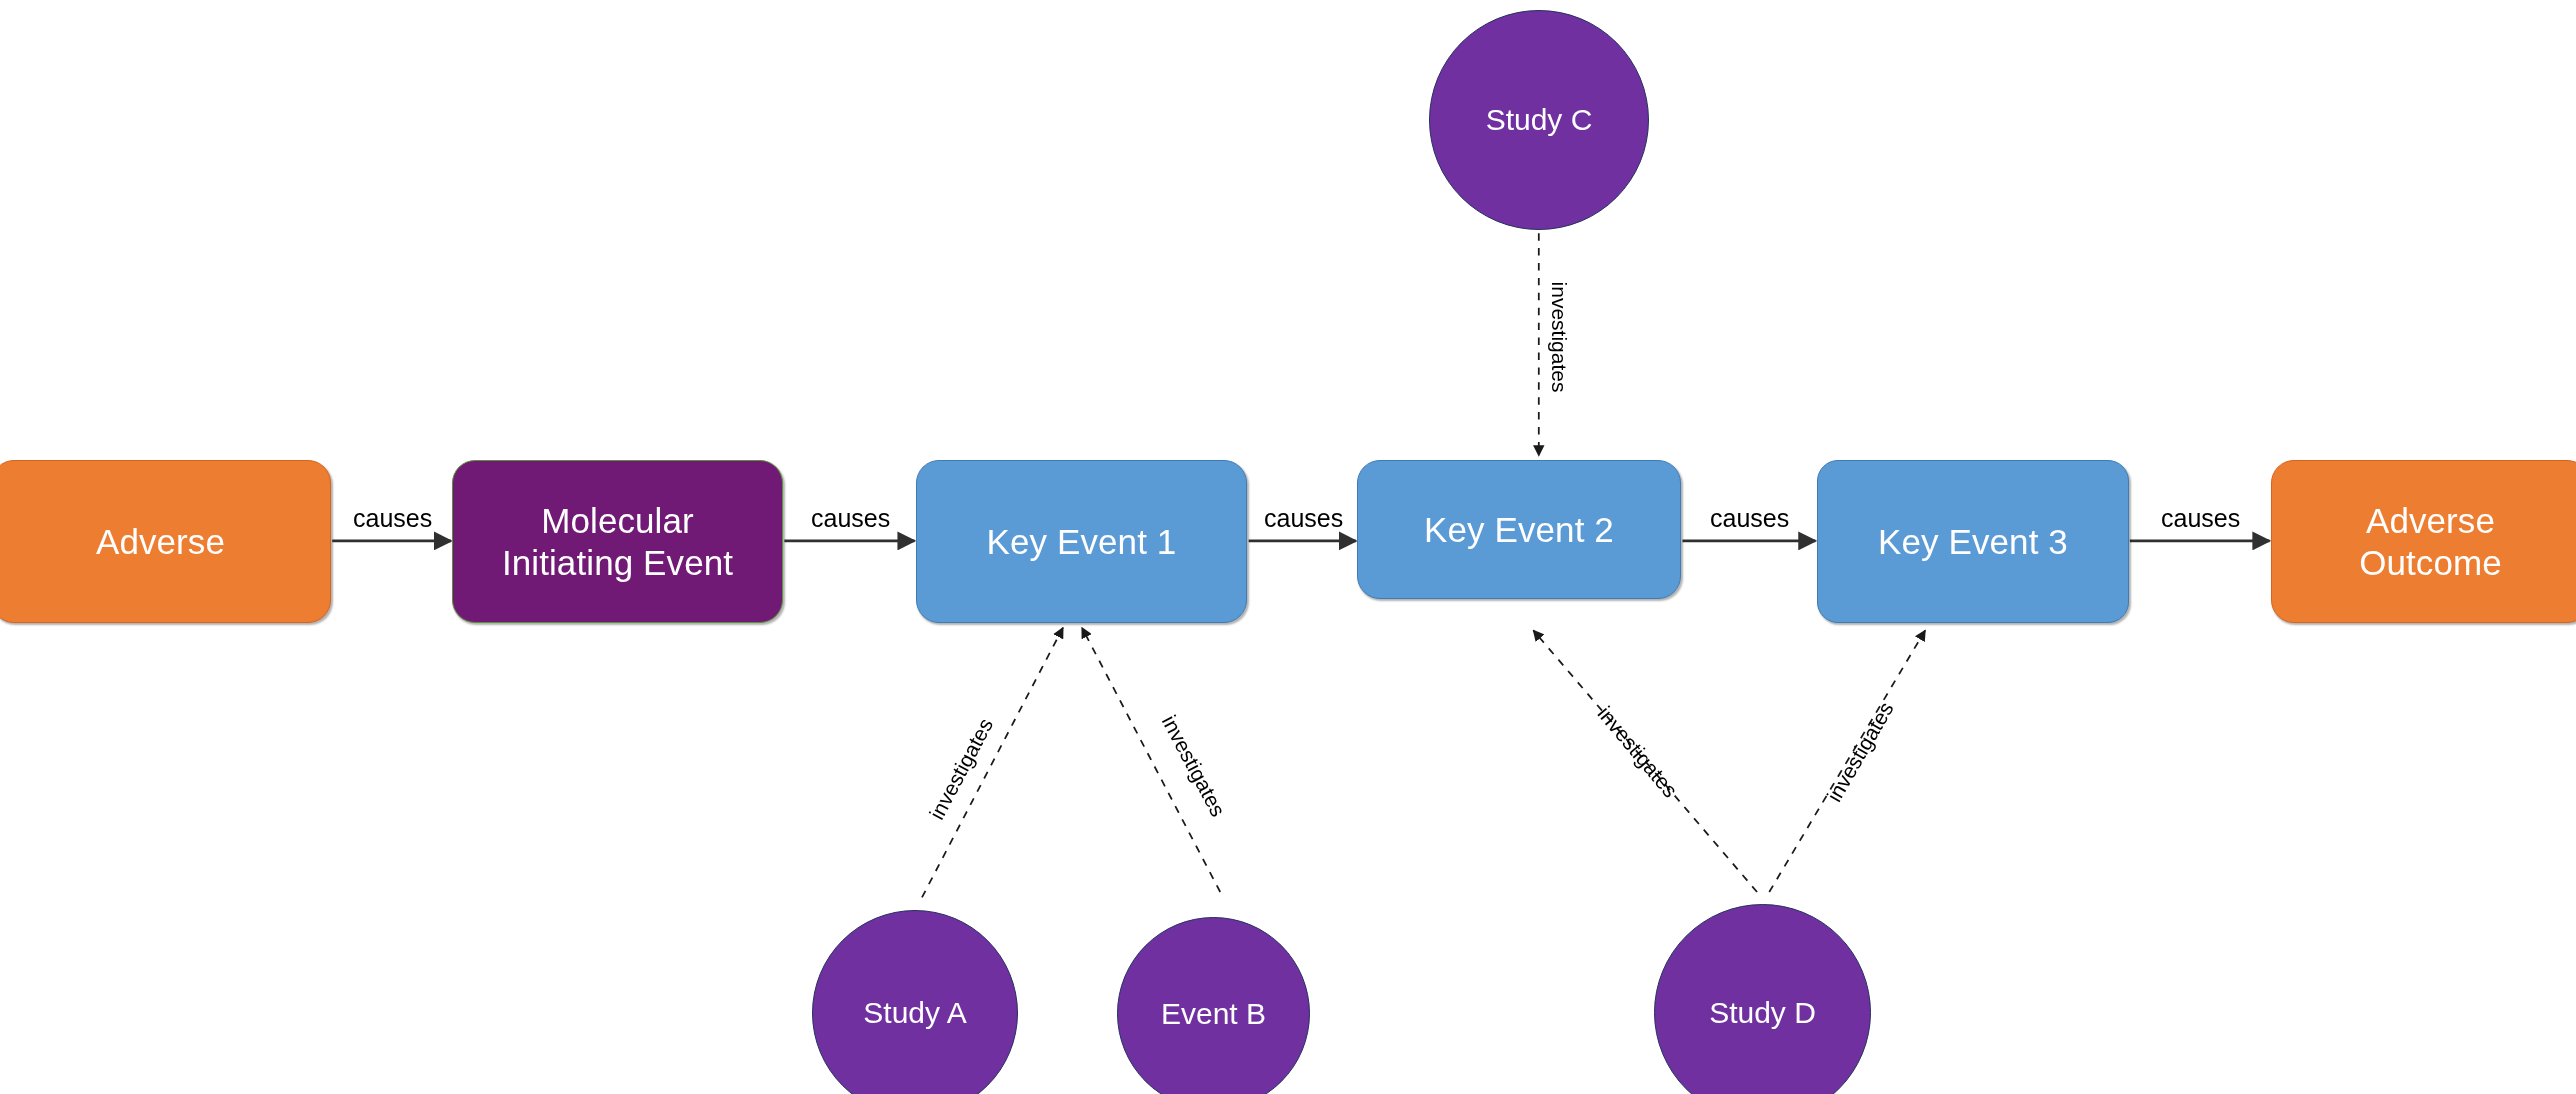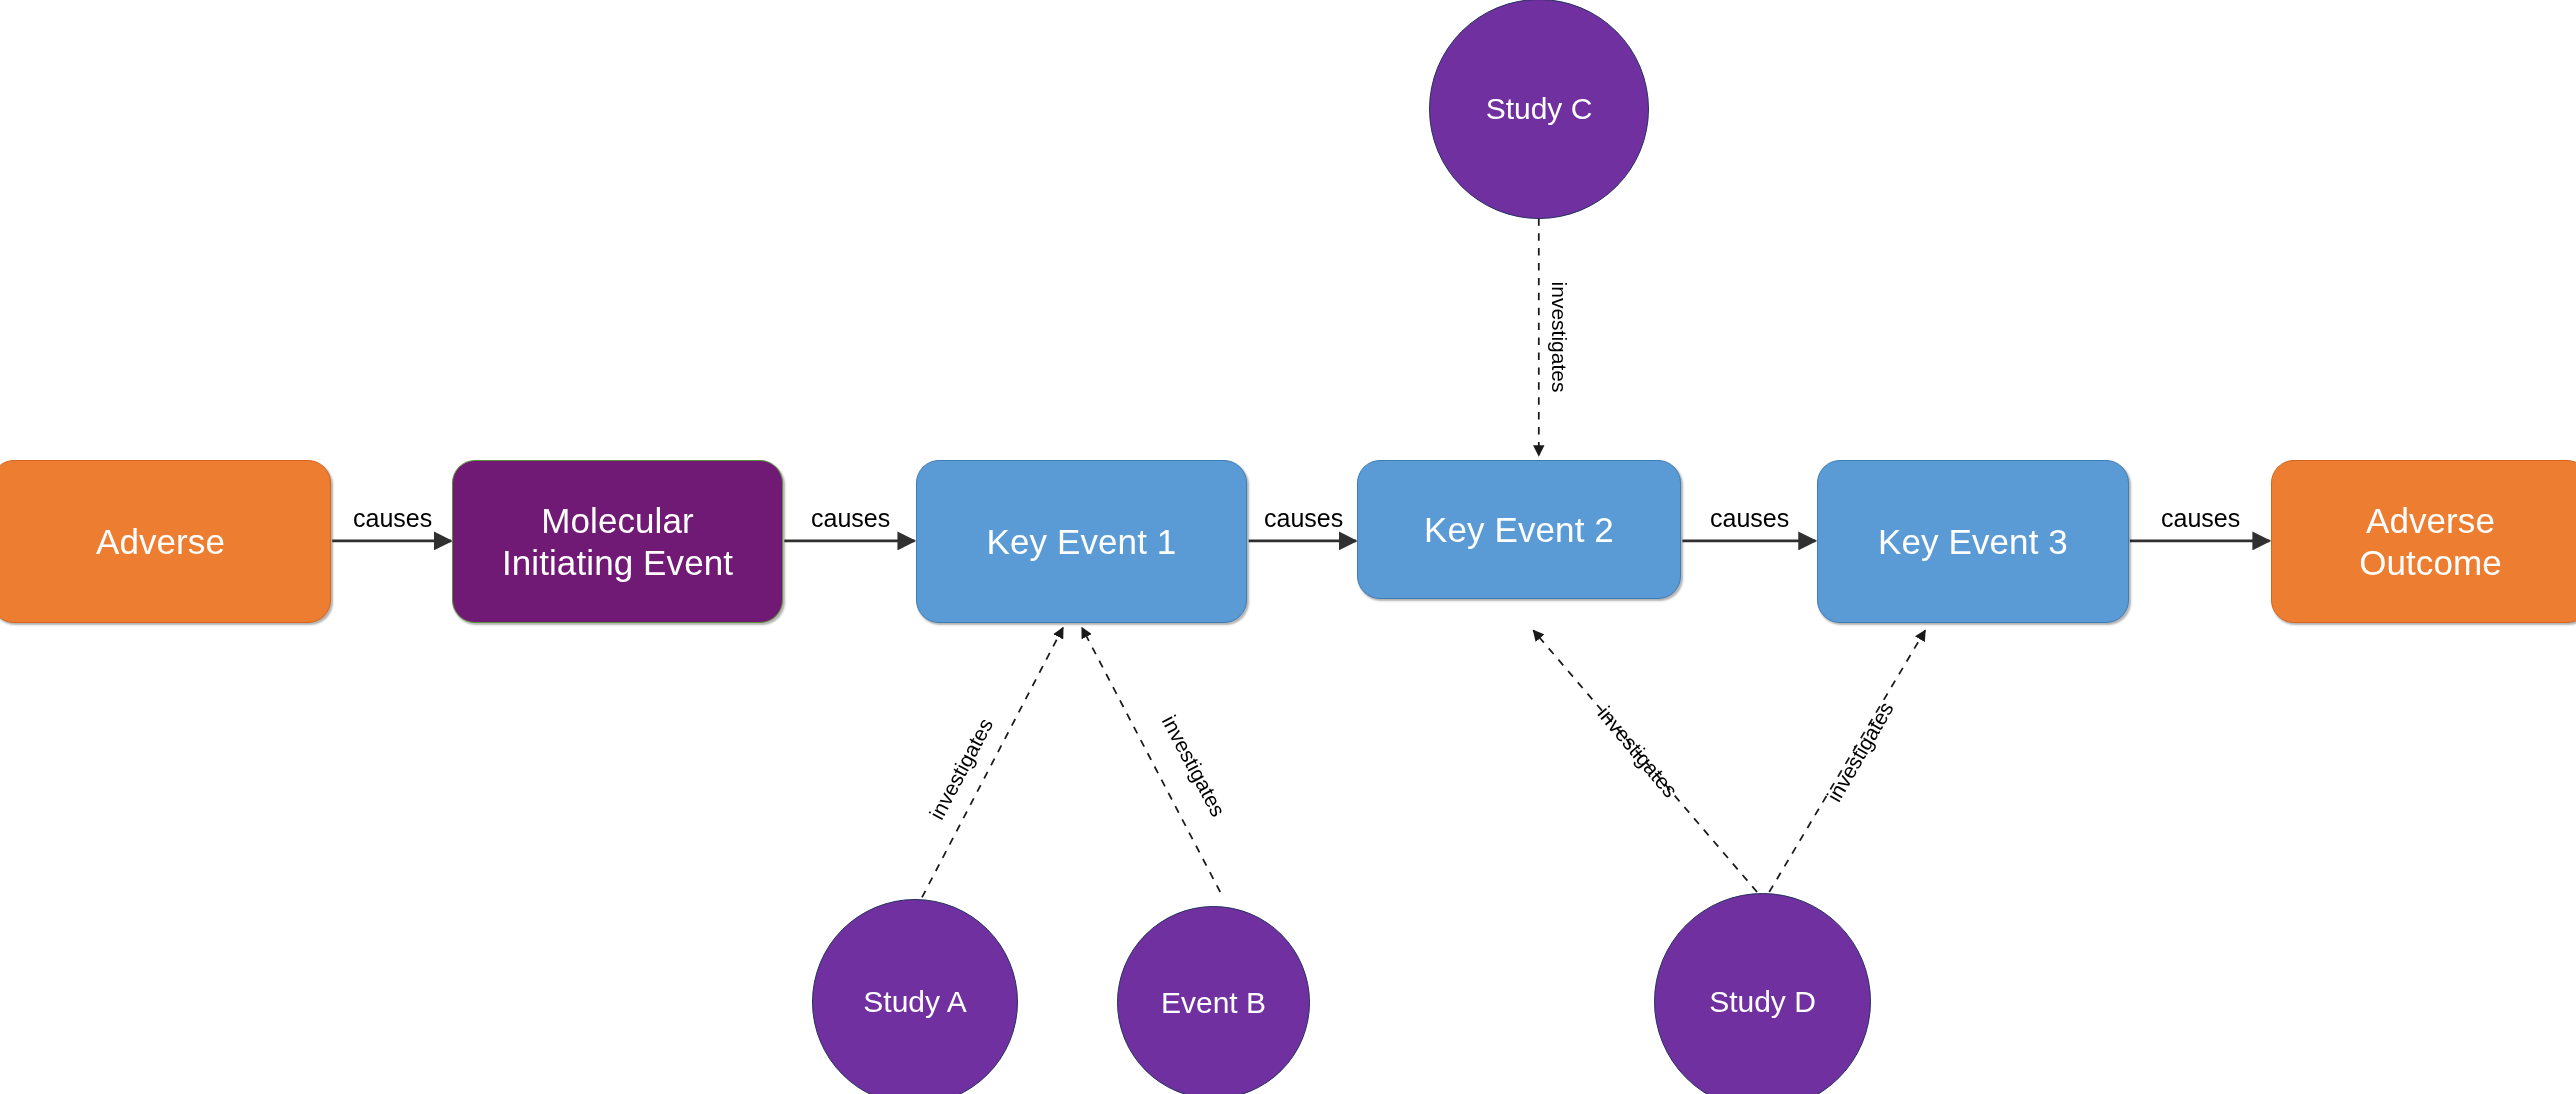--- a/index.html
+++ b/index.html
@@ -51,20 +51,21 @@
     box-sizing: border-box;
     border-radius: 50%;
     background: #7030A0;
     border: 1.4px solid #24325F;
     display: flex;
     align-items: center;
     justify-content: center;
     color: #ffffff;
     font-size: 30px;
     text-align: center;
+    margin-top: 11px;
   }
 
   .edge-label {
     position: absolute;
     color: #000000;
     font-size: 23px;
     white-space: nowrap;
     transform-origin: center center;
   }
   .edge-label.causes { font-size: 25px; }
@@ -107,21 +108,21 @@
       <div class="node-box node-mie" style="left: 452px; top: 460px; width: 331px; height: 163px;">
         <span style="white-space: pre-line;">Molecular
 Initiating Event</span>
       </div>
       <div class="node-box node-key-event" style="left: 916px; top: 460px; width: 331px; height: 163px;">
         <span style="white-space: pre-line;">Key Event 1</span>
       </div>
       <div class="node-box node-key-event" style="left: 1357px; top: 460px; width: 324px; height: 139px;">
         <span style="white-space: pre-line;">Key Event 2</span>
       </div>
-      <div class="node-box node-key-event" style="left: 1817px; top: 460px; width: 312px; height: 163px;">
+      <div class="node-box node-key-event" style="left: 1817px; top: 460px; width: 312px; height: 163px; border-radius: 21px;">
         <span style="white-space: pre-line;">Key Event 3</span>
       </div>
       <div class="node-box node-outcome" style="left: 2271px; top: 460px; width: 319px; height: 163px;">
         <span style="white-space: pre-line;">Adverse
 Outcome</span>
       </div>
     </div>
   <div id="study-nodes">
       <div class="study-circle" style="left: 812px; top: 899px; width: 206px; height: 206px;">
         <span>Study A</span>

